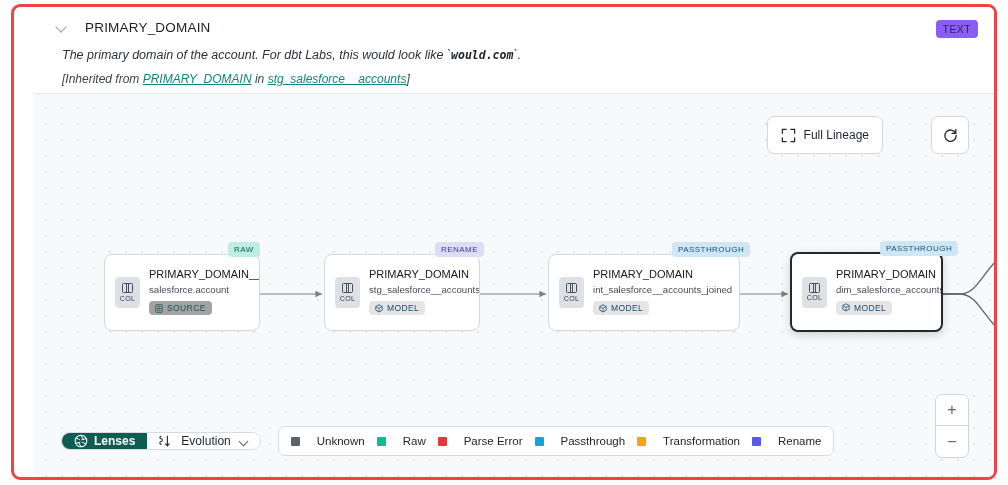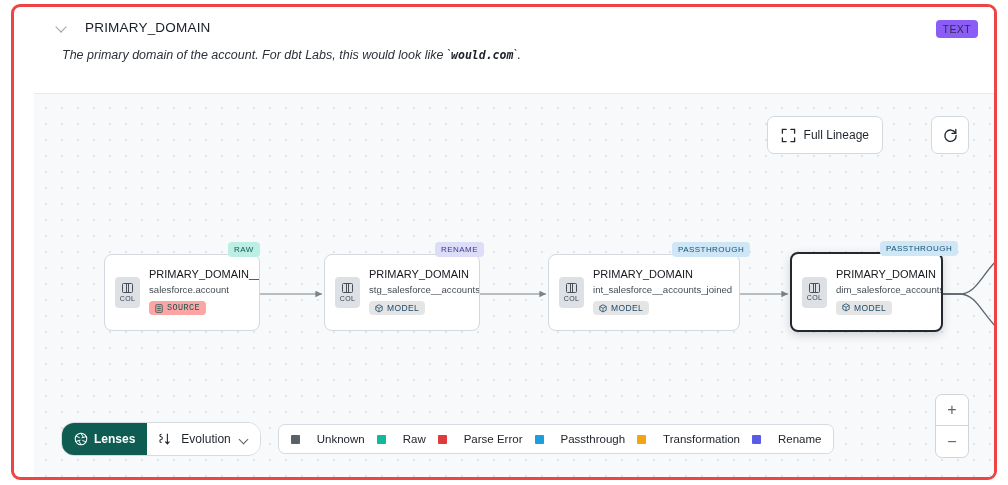--- a/index.html
+++ b/index.html
@@ -129,21 +129,21 @@
   }
   .node-sub {
     font-size: 9.6px; color: #454c55; margin-top: 4px; white-space: nowrap;
   }
   .kind-badge {
     display: inline-flex; align-items: center; gap: 4px;
     margin-top: 6px; padding: 2px 6px;
     border-radius: 4px;
     font-size: 8.5px; letter-spacing: .4px;
   }
-  .kind-source { background: #fca5a5; color: #15544f; font-family: Liberation Mono, monospace; }
+  .kind-source { background: #a3a3a3; color: #15544f; }
   .kind-model  { background: #e5e5e5; color: #184a6b; }
   .kind-badge .bi { width: 8px; height: 9px; flex: 0 0 auto; }
   
   .op-tag {
     position: absolute;
     font-size: 8px; letter-spacing: .45px;
     padding: 3px 6px; border-radius: 4px;
     z-index: 3;
   }
   .op-raw        { background: #bdeee3; color: #0d5a4e; }
@@ -165,21 +165,21 @@
     overflow: hidden;
   }
   .zoom-ctl div {
     height: 31px; display: flex; align-items: center; justify-content: center;
     font-size: 16px; color: #5d646d;
   }
   .zoom-ctl div:first-child { border-bottom: 1px solid #cfd5dc; }
   
   .bottom { position: absolute; left: 27px; bottom: 26px; display: flex; gap: 17px; align-items: center; }
   .lens-group {
-    display: flex; height: 34px;
+    display: flex; height: 18px;
     border-radius: 13px; overflow: hidden;
     border: 1px solid #d6dbe1; background: #fff;
   }
   .lens-btn {
     background: #0f5c52; color: #ffffff;
     display: flex; align-items: center; gap: 6px;
     padding: 0 12px; font-size: 12px; font-weight: bold;
   }
   .evo-btn {
     background: #ffffff; color: #1f242a;
@@ -214,20 +214,23 @@
     <div class="hdr-row1">
       <span class="chev-down"></span>
       <span class="hdr-title">PRIMARY_DOMAIN</span>
     </div>
     <span class="type-badge">TEXT</span>
 
     <div class="hdr-desc">
       <span>The primary domain of the account. For dbt Labs, this would look like `</span><code>would.com</code><span>`.</span>
     </div>
 
+    <div class="hdr-inherit">
+      <span>[Inherited from </span><a href="#">PRIMARY_DOMAIN</a><span> in </span><a href="#">stg_salesforce__accounts</a><span>]</span>
+    </div>
   </div>
 
   <div class="canvas">
 
     <svg class="edges" width="986" height="388">
       <defs>
         <marker id="ah" markerWidth="7" markerHeight="7" refX="6" refY="3" orient="auto">
           <path d="M0,0 L6,3 L0,6 z" fill="#7a8189"></path>
         </marker>
       </defs>

